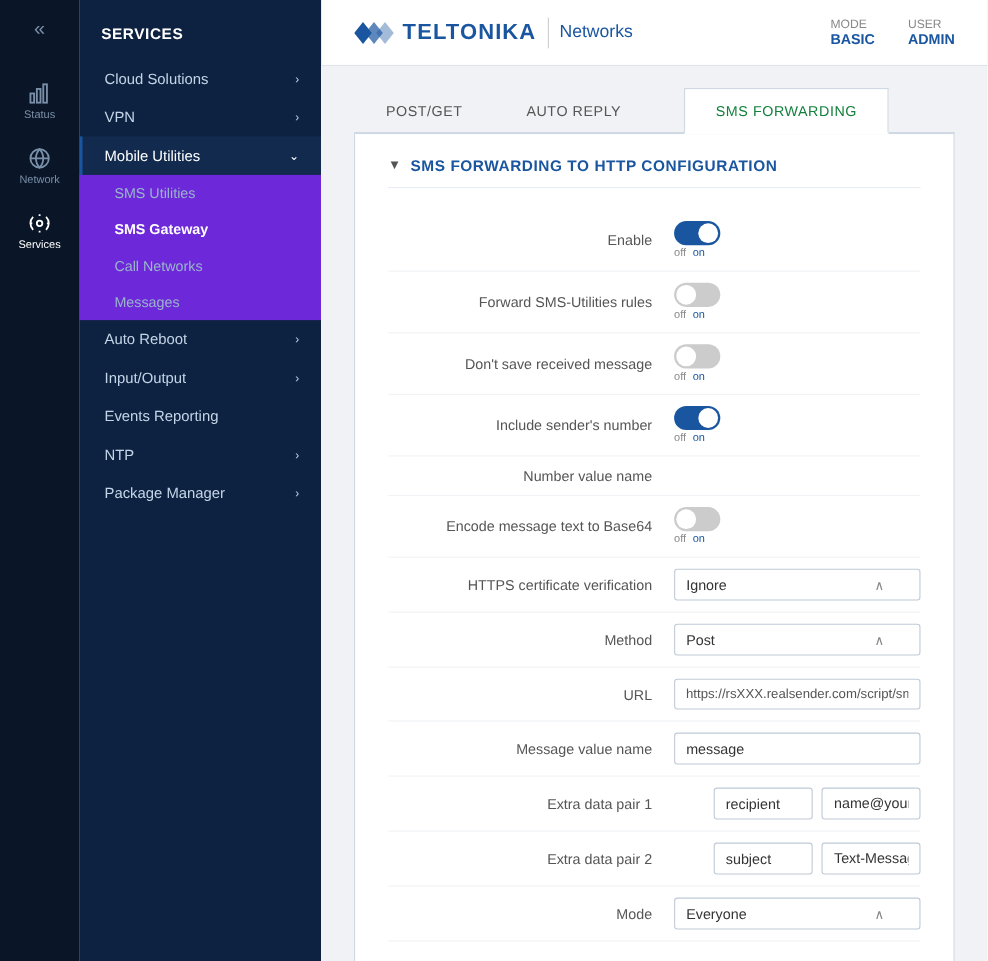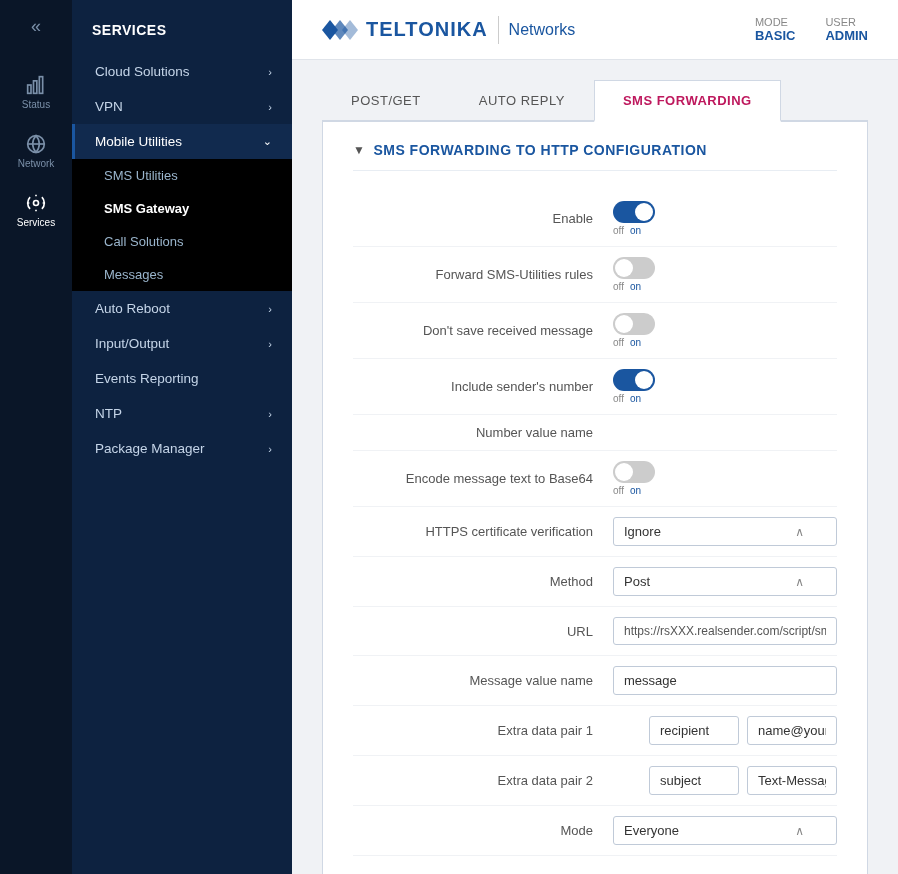--- a/index.html
+++ b/index.html
@@ -61,21 +61,21 @@
       align-items: center;
       justify-content: space-between;
       padding: 10px 20px;
       cursor: pointer;
       font-size: 13.5px;
       color: #c5d5e8;
       border-left: 3px solid transparent;
     }
     .sidebar-item .chevron { font-size: 11px; }
 
-    .sidebar-submenu { background: #000000; }
+    .sidebar-submenu { background: #6d28d9; }
     .sidebar-submenu .sidebar-subitem {
       padding: 9px 20px 9px 32px;
       cursor: pointer;
       font-size: 13px;
       color: #9ab5cc;
     }
     .sidebar-submenu .sidebar-subitem.active {
       color: #ffffff;
       font-weight: bold;
     }
@@ -134,25 +134,26 @@
       cursor: pointer;
       color: #555;
       font-weight: 500;
       border: 1px solid transparent;
       border-bottom: none;
       margin-bottom: -2px;
       text-transform: uppercase;
       letter-spacing: 0.5px;
     }
     .tab.active {
-      color: #be185d;
+      color: #15803d;
       background: #ffffff;
       border-color: #d0d8e4;
       border-bottom: 2px solid #ffffff;
-      font-weight: bold;
+      font-weight: normal;
+      margin-left: 28px;
     }
 
     
     .panel {
       background: #ffffff;
       border: 1px solid #d0d8e4;
       border-top: none;
       padding: 20px 30px 30px;
     }
     .panel-header {
@@ -331,21 +332,21 @@
     <span>VPN</span>
     <span class="chevron">›</span>
   </div>
   <div class="sidebar-item" style="background:#112a4e; color:#fff; border-left:3px solid #1a56a0;">
     <span>Mobile Utilities</span>
     <span class="chevron">⌄</span>
   </div>
   <div class="sidebar-submenu">
     <div class="sidebar-subitem">SMS Utilities</div>
     <div class="sidebar-subitem active">SMS Gateway</div>
-    <div class="sidebar-subitem">Call Solutions</div>
+    <div class="sidebar-subitem">Call Networks</div>
     <div class="sidebar-subitem">Messages</div>
   </div>
   <div class="sidebar-item">
     <span>Auto Reboot</span>
     <span class="chevron">›</span>
   </div>
   <div class="sidebar-item">
     <span>Input/Output</span>
     <span class="chevron">›</span>
   </div>

